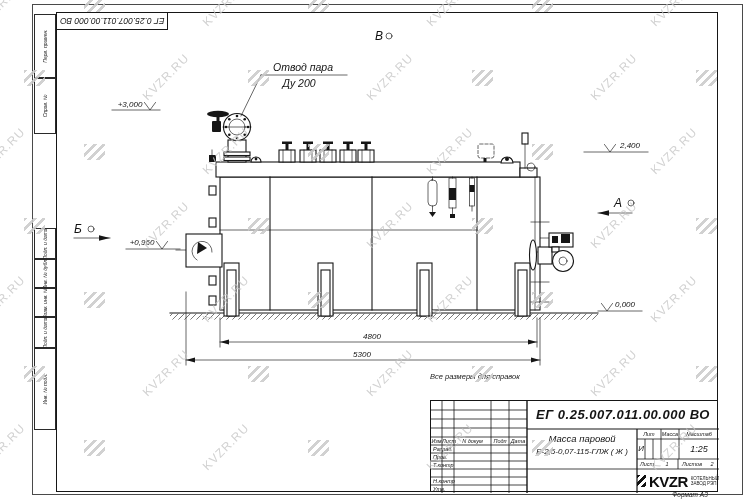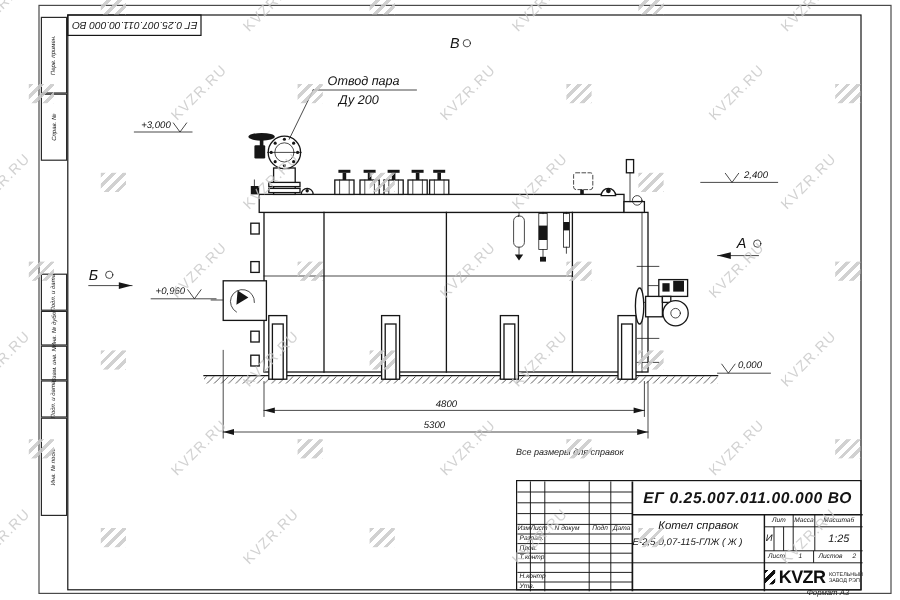--- a/index.html
+++ b/index.html
@@ -28,21 +28,21 @@
     font-size:6.5px;font-style:italic;color:#1a1a1a;}
   
   .tblock{position:absolute;left:430px;top:400px;width:288px;height:92px;border:1.6px solid #161616;
     box-sizing:border-box;background:transparent;}
   .tblock .cell{position:absolute;color:#141414;white-space:nowrap;}
   .tb-doc{left:96px;top:0;width:192px;height:28px;line-height:28px;text-align:center;
     font-size:13px;font-style:italic;font-weight:600;letter-spacing:.5px;}
   .tb-h{height:8px;line-height:8px;font-size:5.5px;font-style:italic;text-align:center;top:36px;}
   .tb-row{height:8px;line-height:8px;font-size:5.5px;font-style:italic;left:2px;width:30px;text-align:left;}
   .tb-name1{left:96px;top:31px;width:110px;height:13px;line-height:13px;text-align:center;font-size:9.5px;font-style:italic;}
-  .tb-name2{left:96px;top:45px;width:110px;height:12px;line-height:12px;font-size:8px;font-style:italic;}
+  .tb-name2{left:96px;top:45px;width:110px;height:12px;line-height:12px;text-align:center;font-size:8px;font-style:italic;}
   .tb-small{font-size:5.5px;font-style:italic;text-align:center;height:10px;line-height:10px;}
   .tb-val{font-style:italic;text-align:center;}
   .tb-logo{left:206px;top:68px;width:82px;height:24px;display:flex;align-items:center;justify-content:center;gap:3px;}
   .logo-stripes{width:13px;height:12px;background:repeating-linear-gradient(135deg,#111 0 2.6px,transparent 2.6px 5.6px);}
   .logo-word{font-size:15px;font-weight:900;color:#0d0d0d;letter-spacing:-.5px;font-family:"Liberation Sans",sans-serif;}
   .logo-sub{display:flex;flex-direction:column;font-size:4.5px;line-height:5px;color:#222;}
   
   .wm-layer{position:absolute;left:0;top:0;width:750px;height:500px;pointer-events:none;z-index:40;}
   .wm-text{position:absolute;font-size:12px;letter-spacing:1px;color:#c7c7c7;transform:rotate(-45deg);opacity:.8;}
   .wm-logo{position:absolute;width:21px;height:16px;opacity:.85;
@@ -353,21 +353,21 @@
     <div class="cell tb-h" style="left:60px;width:18px">Подп</div>
     <div class="cell tb-h" style="left:78px;width:18px">Дата</div>
 
     <div class="cell tb-row" style="top:44px">Разраб.</div>
     <div class="cell tb-row" style="top:52px">Пров.</div>
     <div class="cell tb-row" style="top:60px">Т.контр</div>
     <div class="cell tb-row" style="top:68px"></div>
     <div class="cell tb-row" style="top:76px">Н.контр</div>
     <div class="cell tb-row" style="top:84px">Утв.</div>
 
-    <div class="cell tb-name1">Котел справок</div>
+    <div class="cell tb-name1">Масса паровой</div>
     <div class="cell tb-name2">Е-2,5-0,07-115-ГЛЖ ( Ж )</div>
 
     <div class="cell tb-small" style="left:206px;top:28px;width:24px">Лит</div>
     <div class="cell tb-small" style="left:230px;top:28px;width:18px">Масса</div>
     <div class="cell tb-small" style="left:248px;top:28px;width:40px">Масштаб</div>
     <div class="cell tb-val" style="left:206px;top:38px;width:8px;height:20px;line-height:20px;font-size:8px">И</div>
     <div class="cell tb-val" style="left:248px;top:38px;width:40px;height:32px;line-height:20px;font-size:9px">1:25</div>
 
     <div class="cell tb-small" style="left:207px;top:58px;width:20px;text-align:left;padding-left:2px">Лист</div>
     <div class="cell tb-small" style="left:227px;top:58px;width:18px">1</div>

